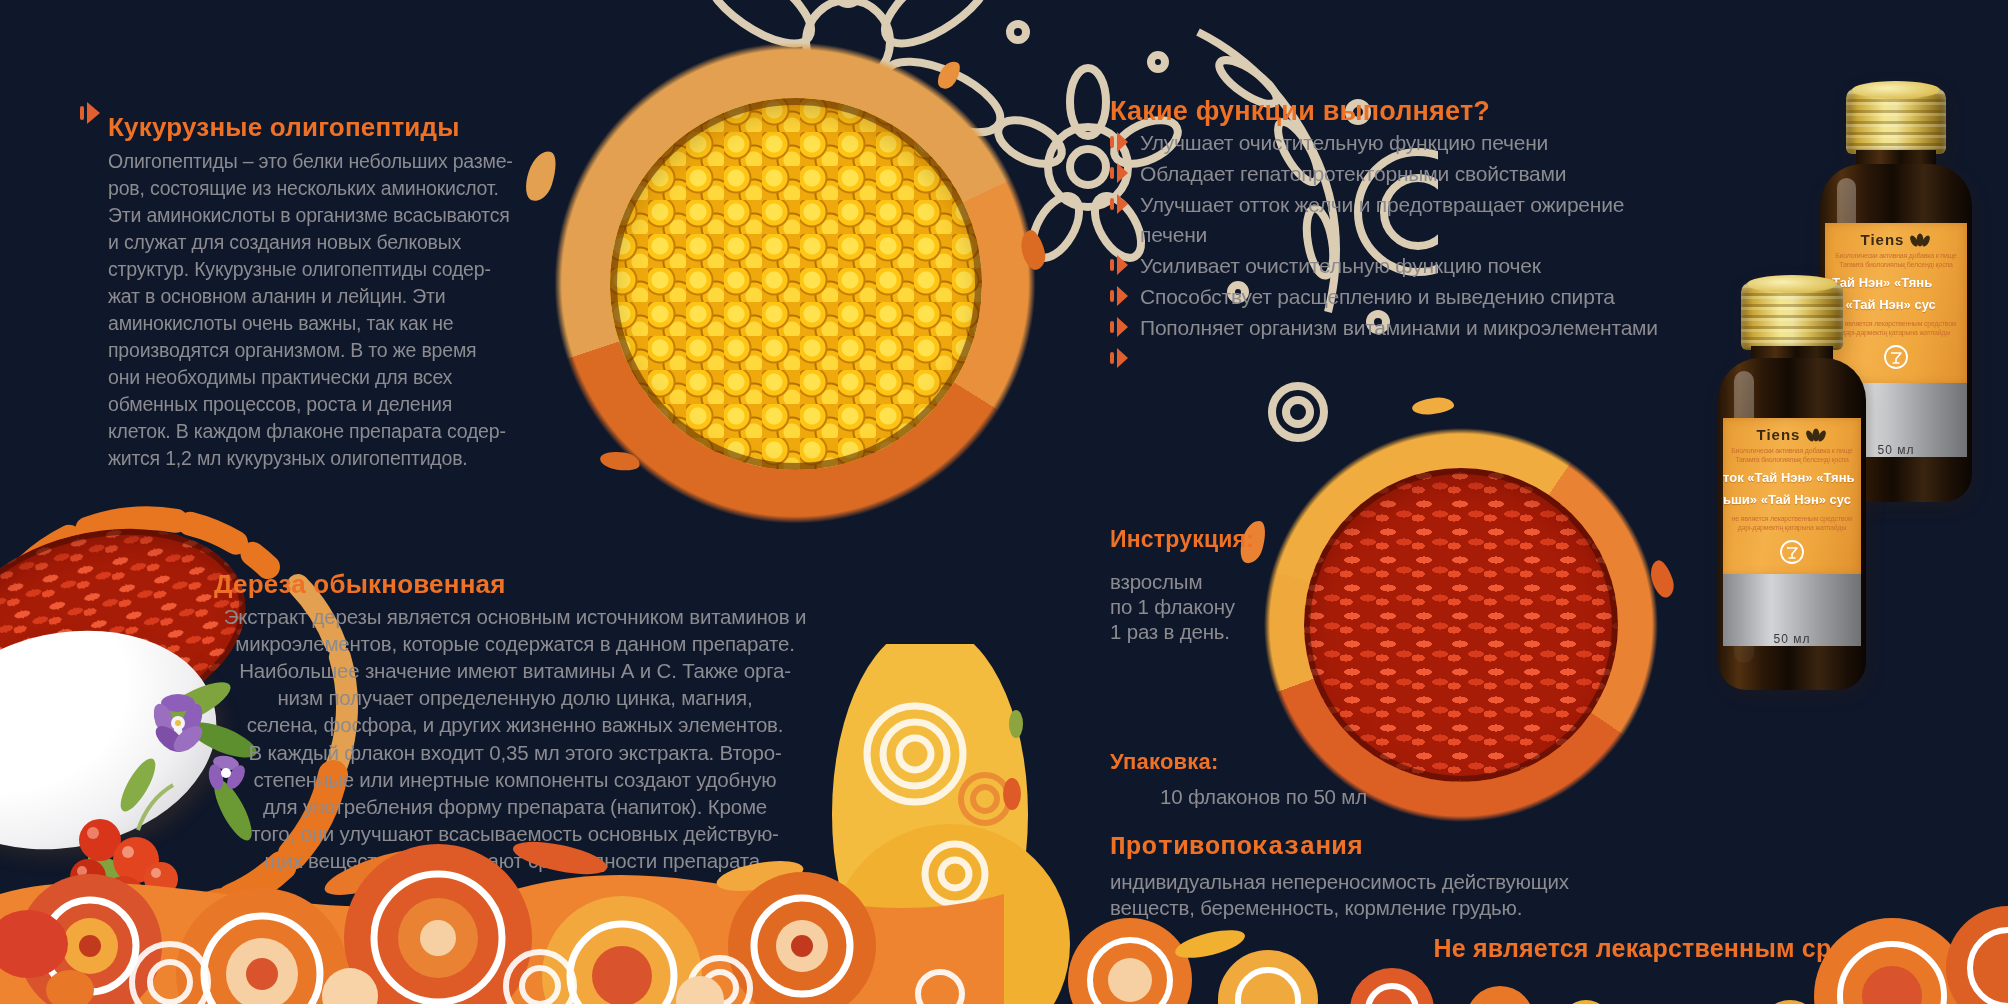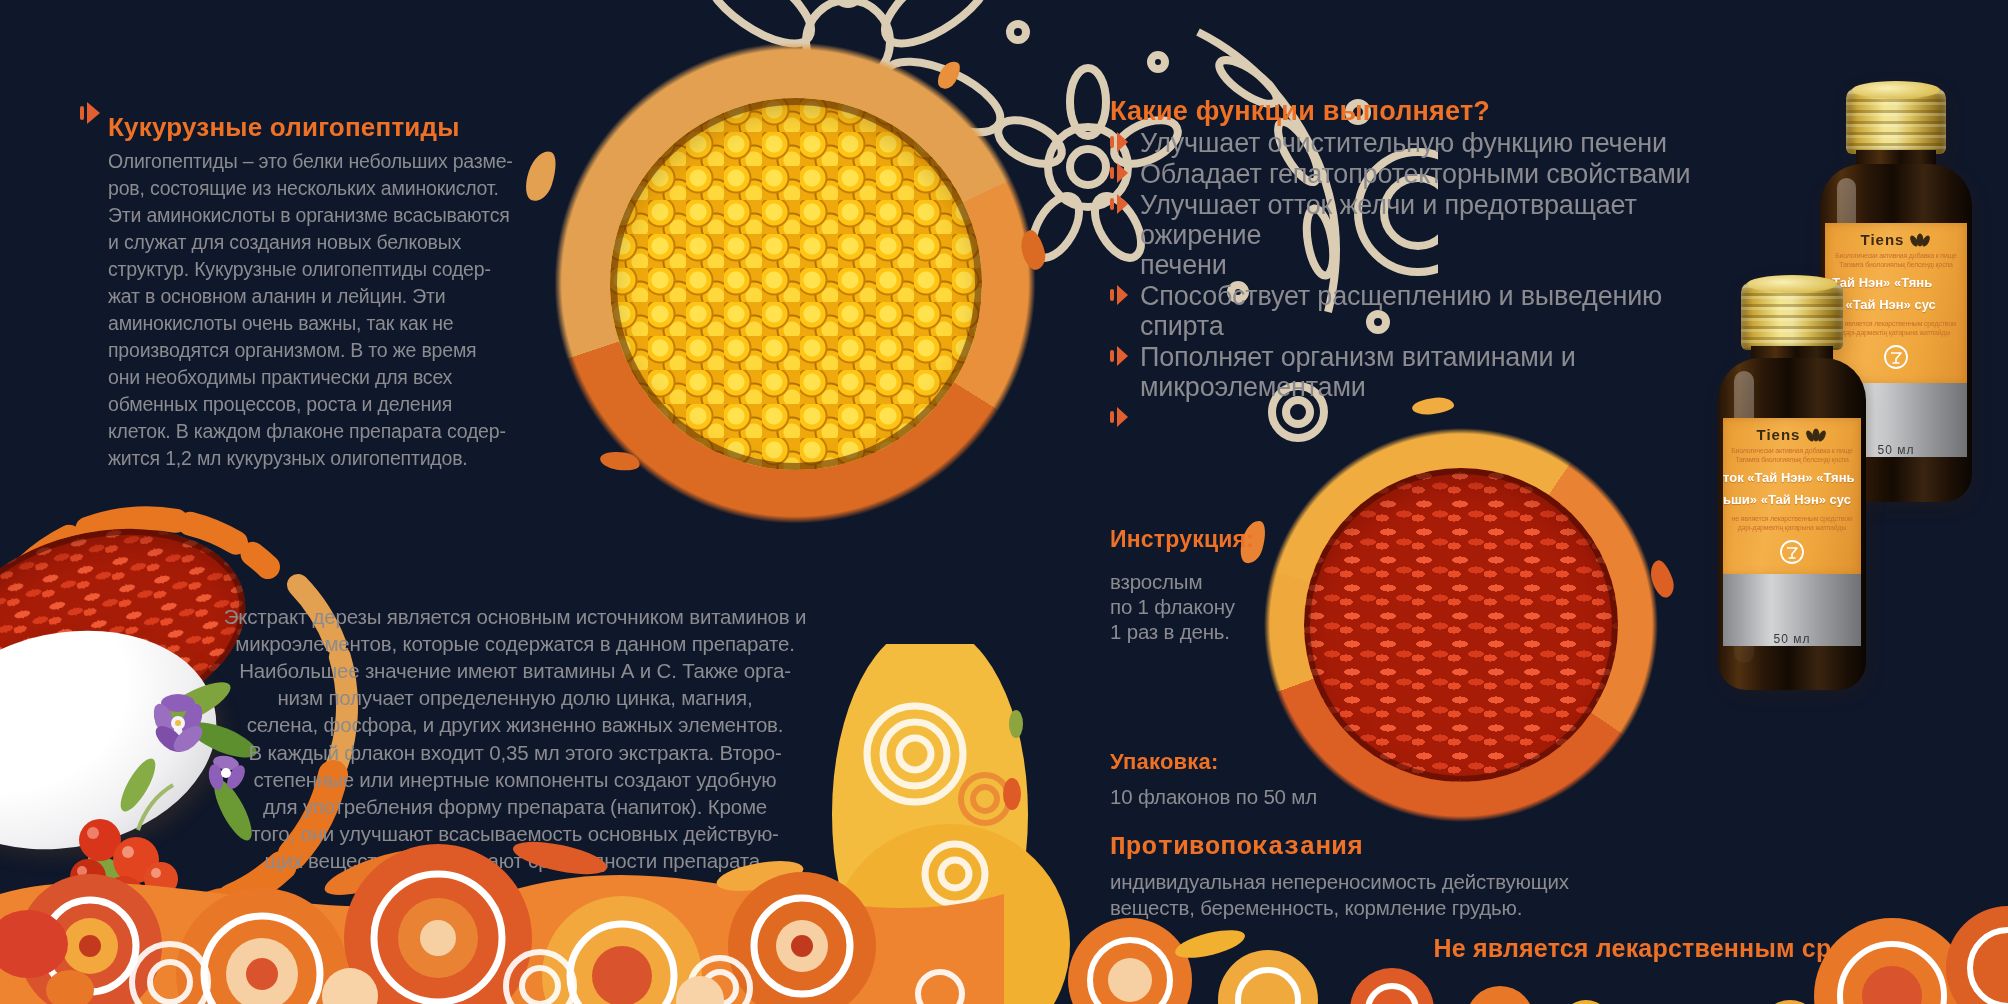--- a/index.html
+++ b/index.html
@@ -13,25 +13,25 @@
   .h-orange{color:#EE7125;font-weight:bold;letter-spacing:.2px;}
   .body-gray{color:#8B8B90;letter-spacing:-.2px;}
   .pre{white-space:pre-line;}
   .sec1-title{left:108px;top:95px;font-size:26px;}
   .sec1-body{left:108px;top:128px;width:424px;font-size:19.5px;line-height:27px;}
   .goji2-title{left:214px;top:547px;font-size:26px;}
   .goji2-body{left:148px;top:582px;width:734px;font-size:20.5px;line-height:27.2px;text-align:center;}
   .fn-title{left:1110px;top:74px;font-size:27px;}
   .fn-list{left:1110px;top:128px;width:610px;display:flex;flex-direction:column;gap:1px;}
   .fn-item{display:flex;align-items:flex-start;}
-  .fn-text{font-size:27px;line-height:30px;color:#8B8B90;letter-spacing:-.2px;}
+  .fn-text{font-size:21px;line-height:30px;color:#8B8B90;letter-spacing:-.2px;}
   .instr-title{left:1110px;top:503px;font-size:23px;}
   .instr-body{left:1110px;top:548px;font-size:20.5px;line-height:25px;}
   .pack-title{left:1110px;top:727px;font-size:22px;}
-  .pack-body{left:1110px;top:764px;font-size:20.5px;}
+  .pack-body{left:1160px;top:764px;font-size:20.5px;}
   .contra-title{left:1110px;top:806px;font-size:26px;font-family:Liberation Mono, monospace;}
   .contra-body{left:1110px;top:848px;font-size:20.5px;line-height:26px;}
   .disclaimer{right:64px;top:909px;font-size:25px;}
   
   .blt{position:relative;width:30px;flex:0 0 30px;height:24px;margin-top:3px;}
   .blt::before{content:"";position:absolute;left:0;top:5px;width:3.5px;height:12px;background:#E2602F;border-radius:2px;}
   .blt::after{content:"";position:absolute;left:7px;top:1px;width:0;height:0;
     border-left:11px solid #E2602F;border-top:10px solid transparent;border-bottom:10px solid transparent;}
   .blt-h{position:absolute;left:80px;top:102px;width:26px;height:24px;}
   .blt-h::before{content:"";position:absolute;left:0;top:4px;width:4px;height:14px;background:#E2602F;border-radius:2px;}
@@ -203,20 +203,21 @@
           <circle cx="64" cy="206" r="5" fill="#F4937B" opacity=".8"></circle>
         <circle cx="106" cy="232" r="21" fill="#D63A1C"></circle>
           <circle cx="99" cy="225" r="5" fill="#F8A88E" opacity=".8"></circle>
         <circle cx="143" cy="214" r="17" fill="#E24B22"></circle>
           <circle cx="138" cy="208" r="5" fill="#F8A88E" opacity=".8"></circle>
         <circle cx="52" cy="272" r="11" fill="#D8351A"></circle>
       </g>
     </svg>
   </div>
 
+  <h2 class="abs h-orange goji2-title">Дереза обыкновенная</h2>
   <p class="abs body-gray pre goji2-body">Экстракт дерезы является основным источником витаминов и
 микроэлементов, которые содержатся в данном препарате.
 Наибольшее значение имеют витамины А и С. Также орга-
 низм получает определенную долю цинка, магния,
 селена, фосфора, и других жизненно важных элементов.
 В каждый флакон входит 0,35 мл этого экстракта. Второ-
 степенные или инертные компоненты создают удобную
 для употребления форму препарата (напиток). Кроме
 того, они улучшают всасываемость основных действую-
 щих веществ и продлевают срок годности препарата.</p>
@@ -229,20 +230,24 @@
       <span class="fn-text pre">Улучшает очистительную функцию печени</span>
     </div>
     <div class="fn-item">
       <span class="blt"></span>
       <span class="fn-text pre">Обладает гепатопротекторными свойствами</span>
     </div>
     <div class="fn-item">
       <span class="blt"></span>
       <span class="fn-text pre">Улучшает отток желчи и предотвращает ожирение
 печени</span>
+    </div>
+    <div class="fn-item">
+      <span class="blt"></span>
+      <span class="fn-text pre">Усиливает очистительную функцию почек</span>
     </div>
     <div class="fn-item">
       <span class="blt"></span>
       <span class="fn-text pre">Способствует расщеплению и выведению спирта</span>
     </div>
     <div class="fn-item">
       <span class="blt"></span>
       <span class="fn-text pre">Пополняет организм витаминами и микроэлементами</span>
     </div>
     <div class="fn-item">

